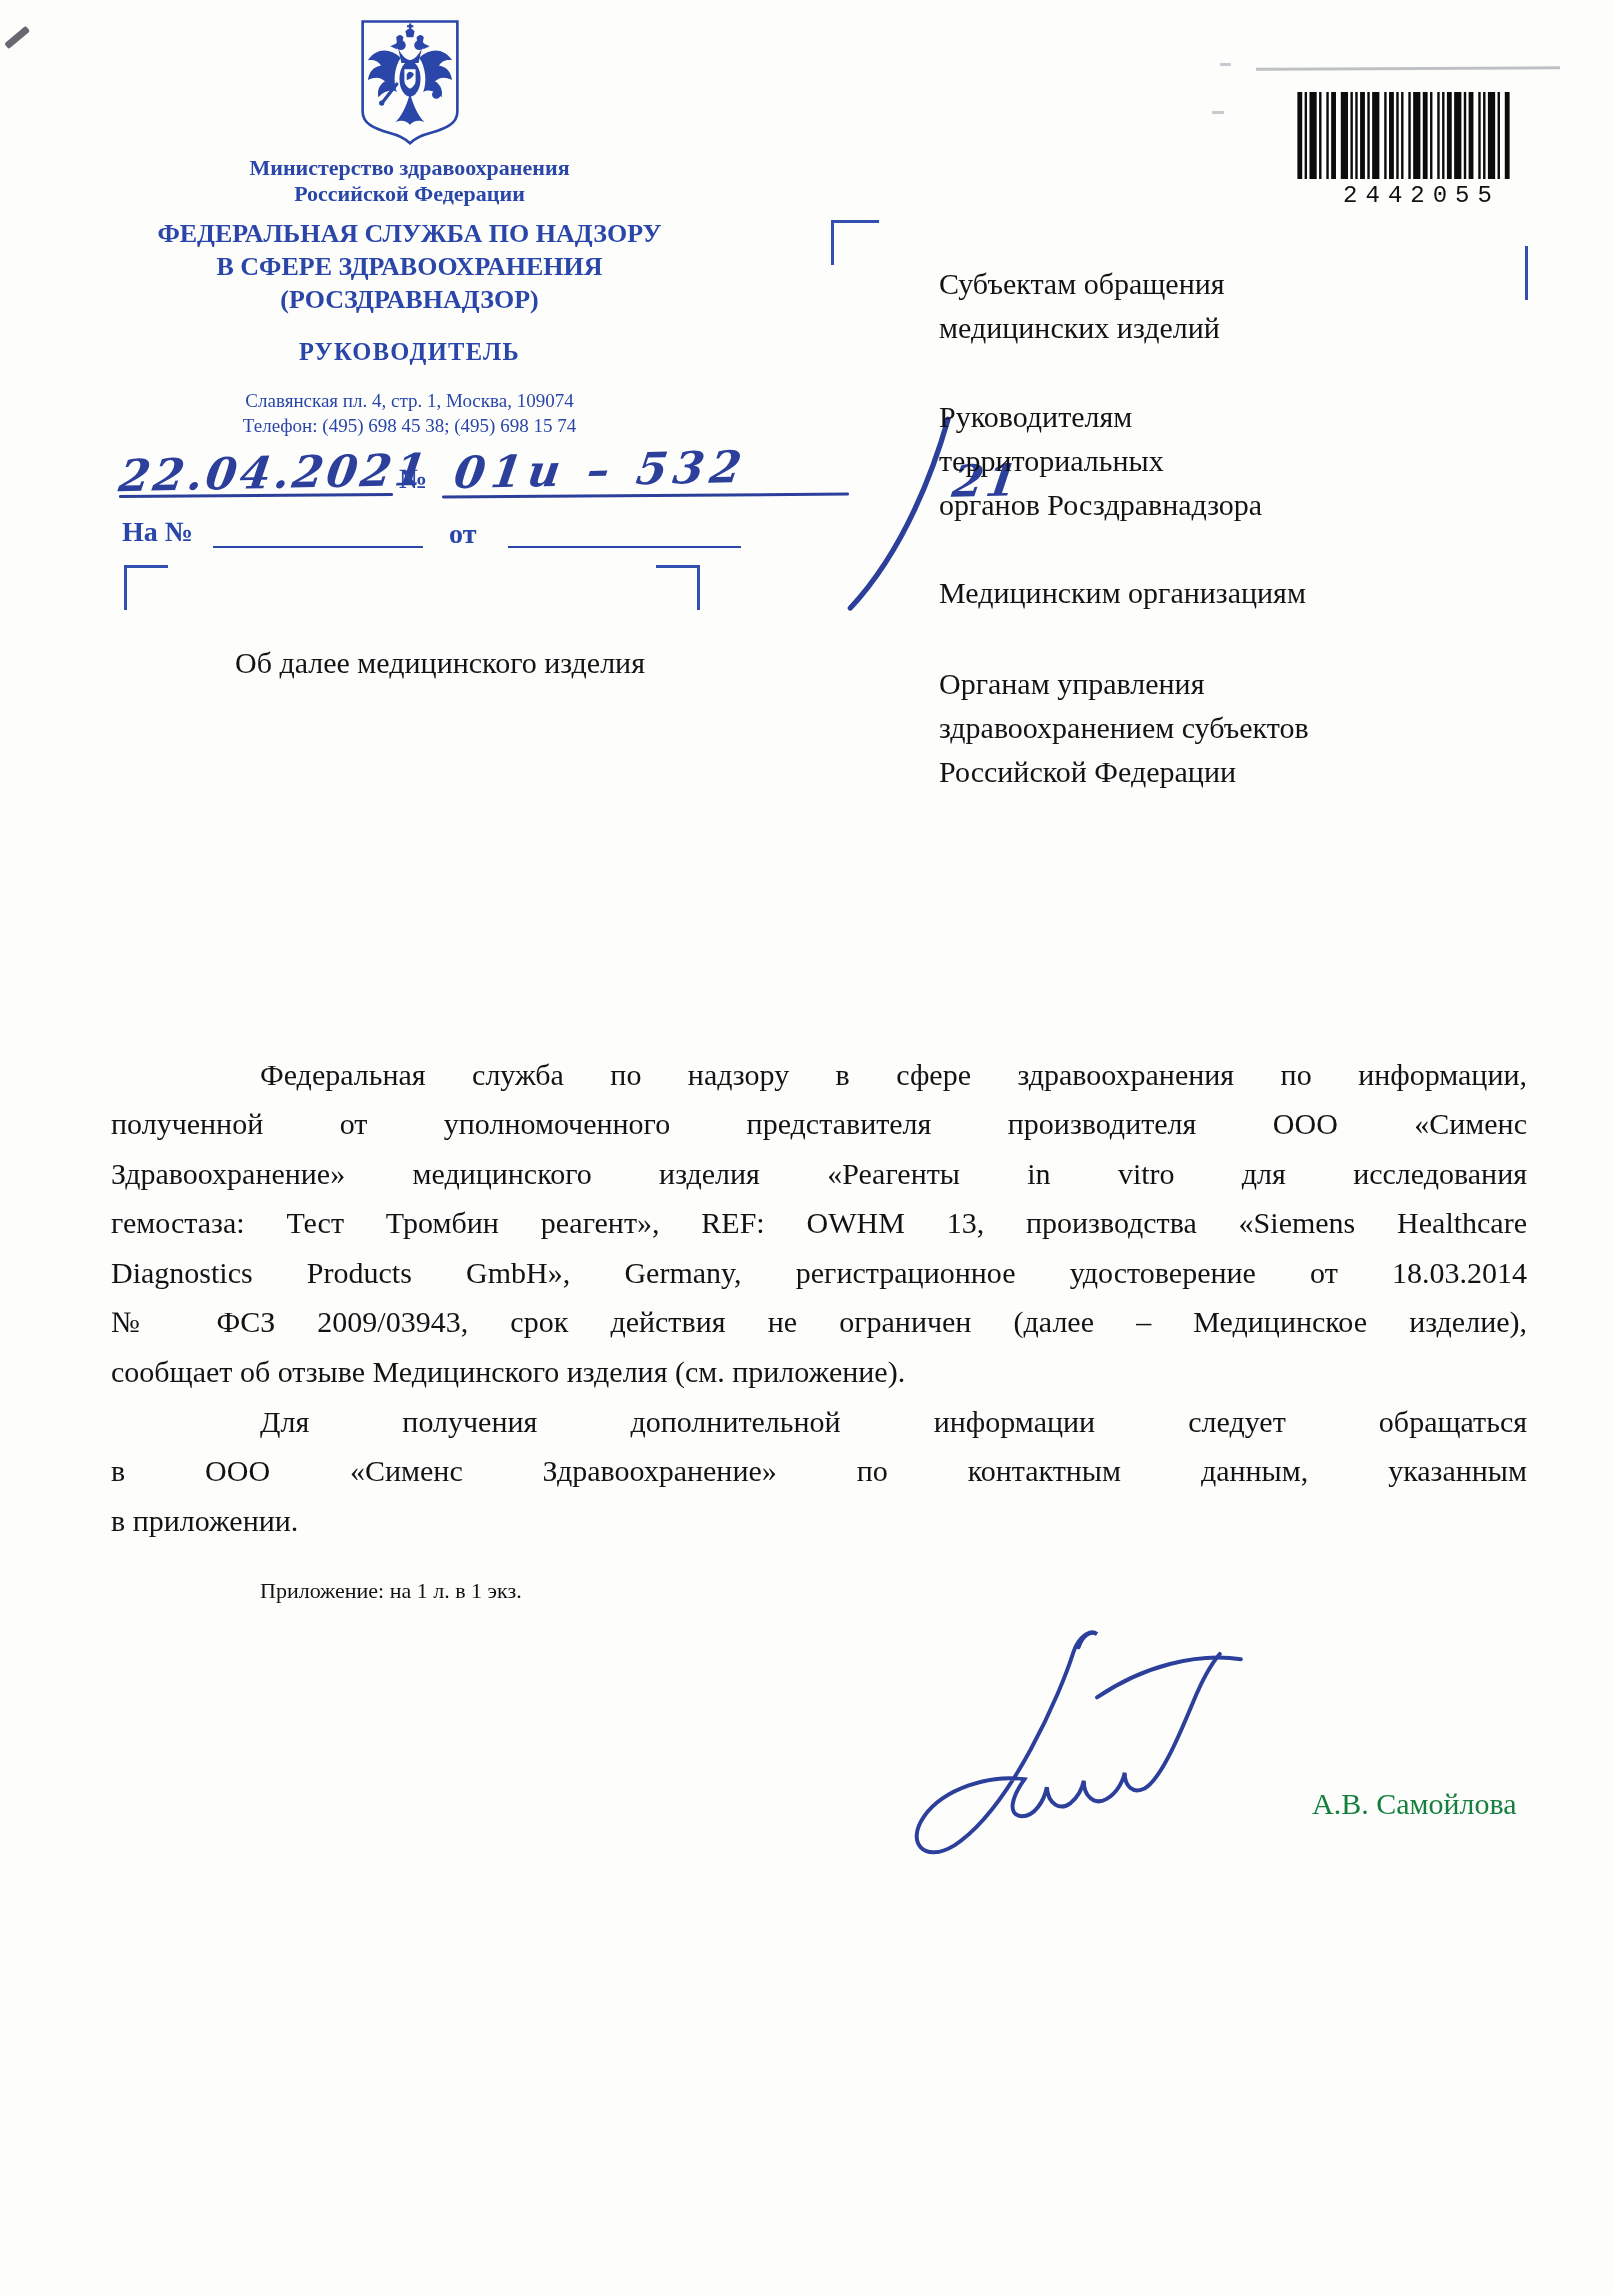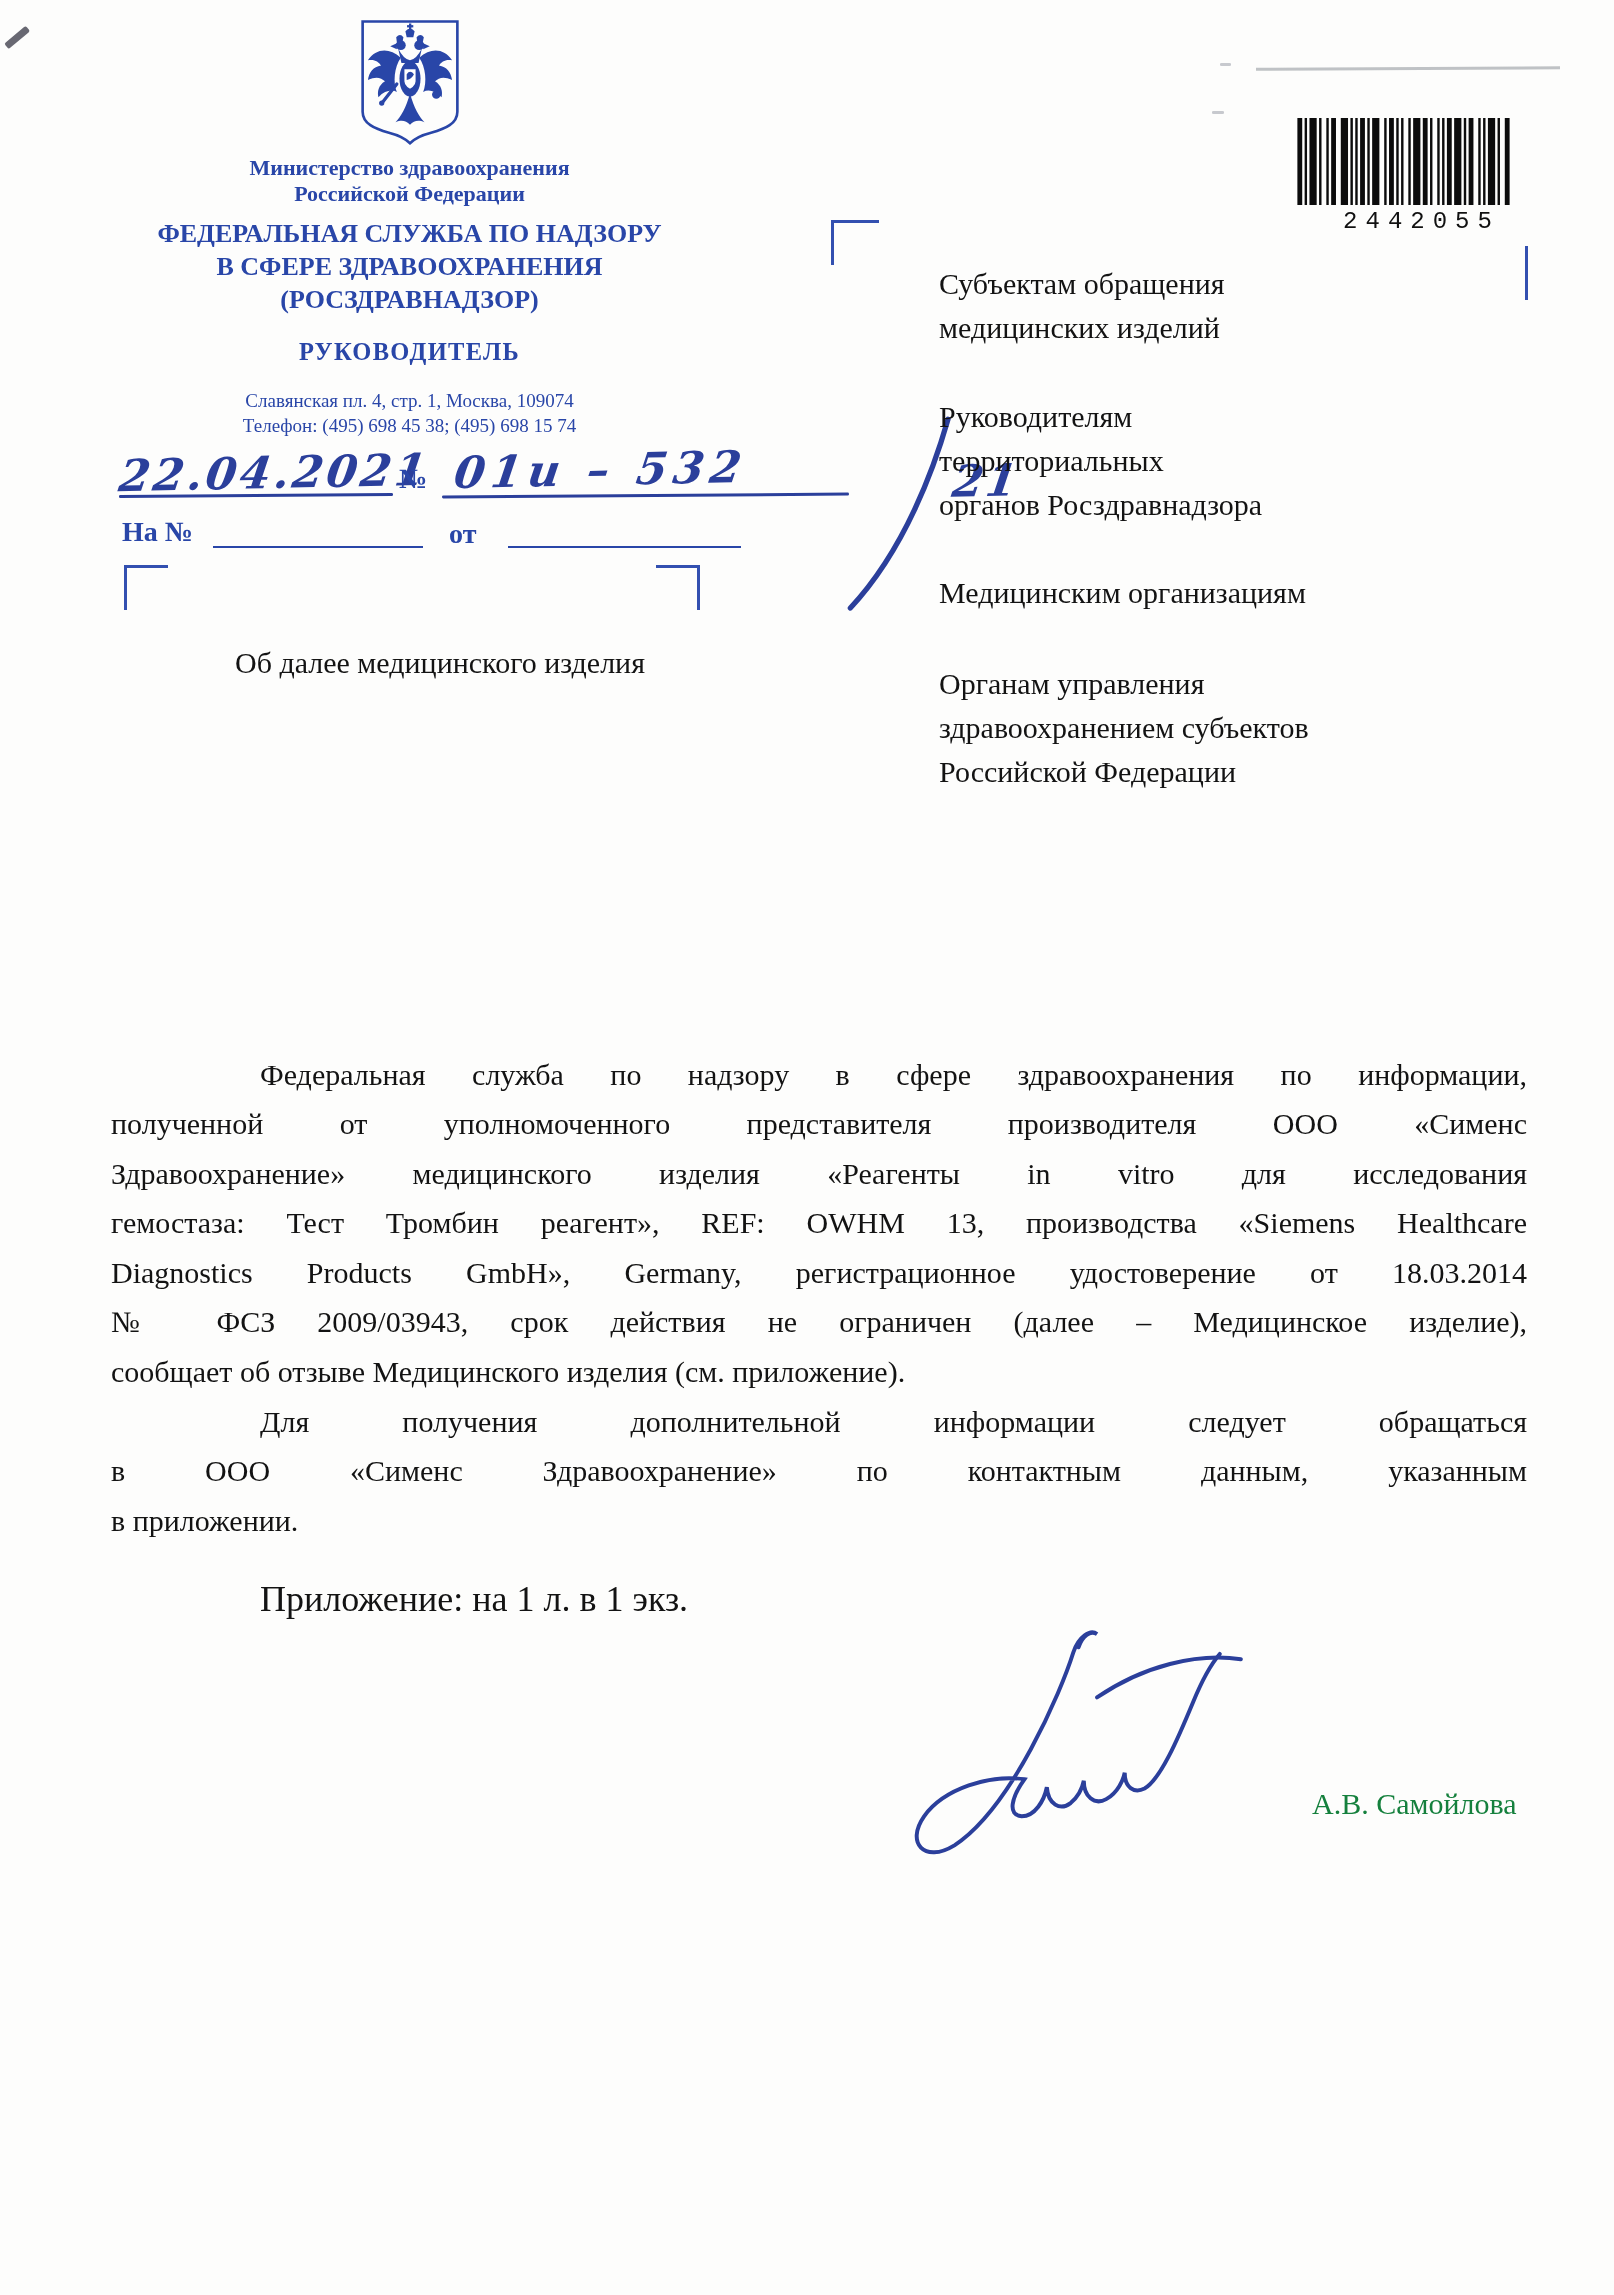--- a/index.html
+++ b/index.html
@@ -42,21 +42,21 @@
   .na-line{left:122px;top:516px;font-size:28px;font-weight:bold;}
   .ot-label{left:449px;top:518px;font-size:28px;font-weight:bold;}
   .ref-underline{height:2px;background:#2946a8;}
   .u-na{left:213px;top:546px;width:210px;}
   .u-ot{left:508px;top:546px;width:233px;}
 
   
   .cm{background:#3350b0;}
 
   
-  .barcode-wrap{left:1297px;top:118px;width:249px;}
+  .barcode-wrap{left:1297px;top:92px;width:249px;}
   .bc-digits{
     margin-top:1.3px;text-align:center;
     font-family:"Liberation Mono","DejaVu Sans Mono",monospace;
     font-size:24px;letter-spacing:8px;color:#111;
   }
 
   
   .recip{left:939px;width:489px;text-align:left;font-size:30px;line-height:44px;color:#131313;}
 
   
@@ -64,21 +64,21 @@
 
   
   .bodyline{
     left:111px;width:1416px;height:50px;
     font-size:30px;line-height:50px;color:#131313;
     text-align:justify;
   }
   .just{text-align-last:justify;}
   .indent{padding-left:149px;box-sizing:border-box;}
 
-  .attachment{left:260px;top:1578px;font-size:36px;color:#131313;}
+  .attachment{left:260px;top:1578px;font-size:22px;color:#131313;}
   .sig-name{left:1312px;top:1744px;font-size:30px;color:#15803d;margin-top:43px;}
 
   
   .artifact{background:#4d4d59;opacity:.85;border-radius:2px;}
   .faintline{background:#8d9198;opacity:.55;}
   .speck{background:#b9bcc2;opacity:.8;border-radius:1.3px;}
 </style>
 </head>
 <body>
 

